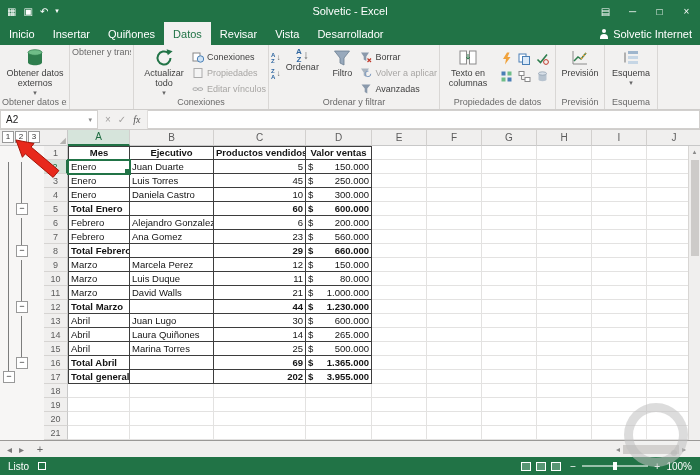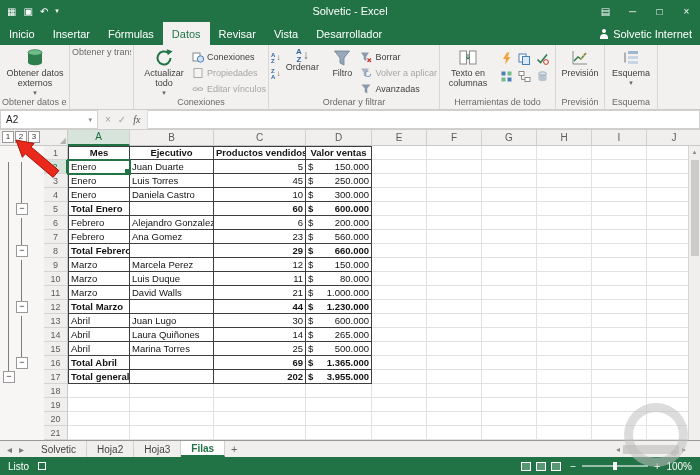--- a/index.html
+++ b/index.html
@@ -132,21 +132,21 @@
       <span class="winbtn">─</span>
       <span class="winbtn">□</span>
       <span class="winbtn">×</span>
     </div>
   </div>
 
   <div class="tabrow">
     <div style="display:flex;" id="rtabs">
         <div class="rtab">Inicio</div>
         <div class="rtab">Insertar</div>
-        <div class="rtab">Fórmulas</div>
+        <div class="rtab">Quiñones</div>
         <div class="rtab active">Datos</div>
         <div class="rtab">Revisar</div>
         <div class="rtab">Vista</div>
         <div class="rtab">Desarrollador</div>
       </div>
     <div class="tabright">
       <span class="uitem">
         <span class="person"></span>
         <span>Solvetic Internet</span>
       </span>
@@ -314,21 +314,21 @@
             </svg>
           </span>
           <span class="clicon">
             <svg width="13" height="13" viewBox="0 0 13 13">
               <path d="M2.5 3.5 v6 c0 1 1.8 1.7 4 1.7 s4-.7 4-1.7 v-6" fill="#b7c3cf"></path>
               <ellipse cx="6.5" cy="3.5" rx="4" ry="1.7" fill="#d7dfe7" stroke="#8a99ab" stroke-width="0.7"></ellipse>
             </svg>
           </span>
         </div>
       </div>
-      <div class="rlabel">Herramientas de todo</div>
+      <div class="rlabel">Propiedades de datos</div>
     </div>
 
     <div class="rgroup">
       <div class="rbody">
         <div class="rbig" style="width:44px;">
           <svg width="20" height="20" viewBox="0 0 20 20">
             <path d="M3 3 v13 h14" fill="none" stroke="#8a8a8a"></path>
             <polyline points="4,13 8,9 11,11 16,5" fill="none" stroke="#2e7d4d" stroke-width="1.5"></polyline>
             <polyline points="11,11 16,5" fill="none" stroke="#f0a23c" stroke-width="1.5" stroke-dasharray="2,1.5"></polyline>
           </svg>
@@ -729,26 +729,20 @@
       <span class="varrow">▴</span>
       <span class="vthumb"></span>
     </div>
   </div>
 
   <div class="stabbar">
     <div class="snav">
       <span>◂</span>
       <span>▸</span>
     </div>
-    <div style="display:flex;" id="stabs">
-        <div class="stab">Solvetic</div>
-        <div class="stab">Hoja2</div>
-        <div class="stab">Hoja3</div>
-        <div class="stab active">Filas</div>
-      </div>
     <div class="addsheet">+</div>
     <div class="hscroll">
       <span>◂</span>
       <span class="hthumb"></span>
       <span>▸</span>
     </div>
   </div>
 
   <div class="statusbar">
     <span>Listo</span>

